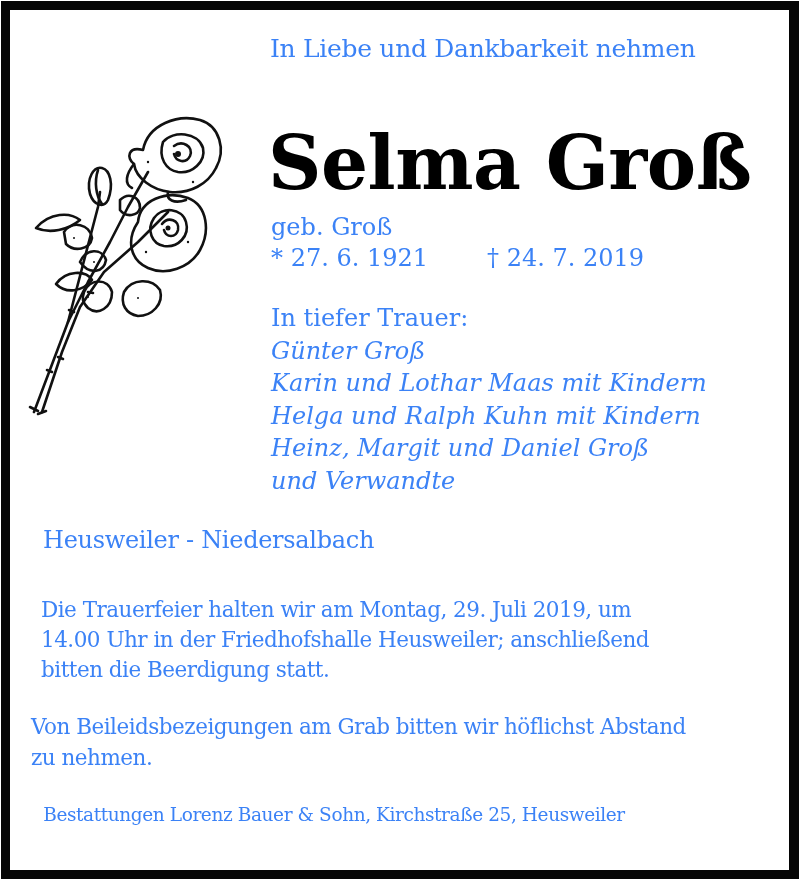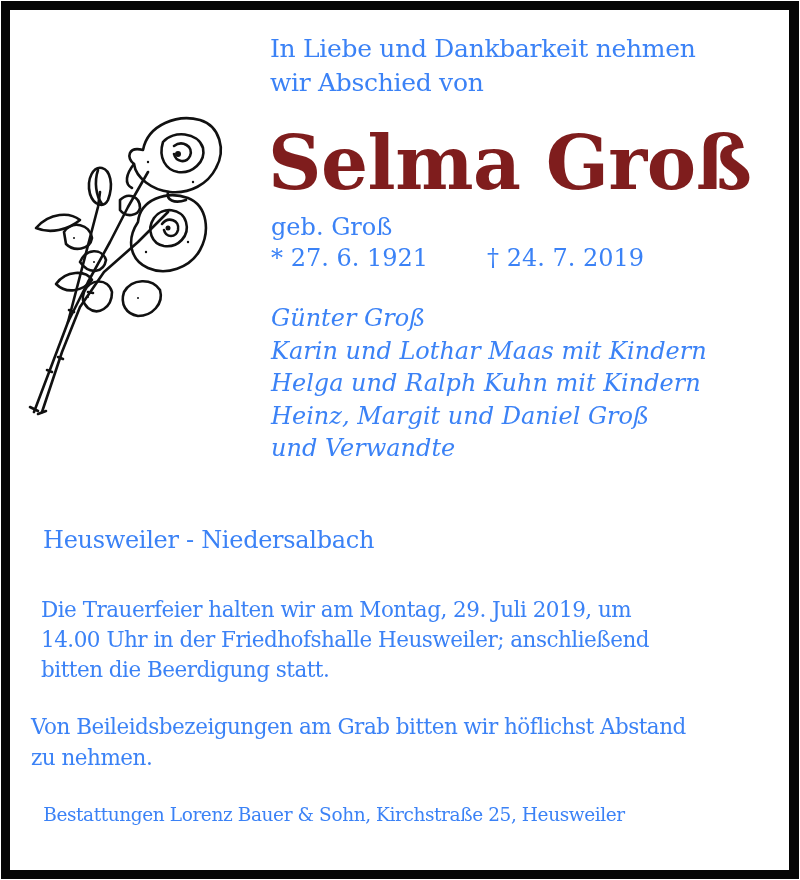--- a/index.html
+++ b/index.html
@@ -5,21 +5,21 @@
   html, body { margin: 0; padding: 0; background: #ffffff; }
   body { width: 800px; height: 880px; position: relative; overflow: hidden; }
   .frame {
     position: absolute; left: 1px; top: 1px; width: 798px; height: 878px;
     box-sizing: border-box; border: 9px solid #050505; background: #fff;
     border-right-width: 10px; border-bottom-width: 9px;
   }
   .serif { font-family: "DejaVu Serif", "Liberation Serif", serif; color: #3b82f6; }
   .abs { position: absolute; white-space: nowrap; }
   .intro { left: 270px; top: 32px; font-size: 25px; line-height: 34px; letter-spacing: -0.3px; }
-  .name { left: 268px; top: 118px; font-size: 74px; line-height: 90px; font-weight: bold; color: #7f1d1d; letter-spacing: -0.5px; }
+  .name { left: 268px; top: 118px; font-size: 74px; line-height: 90px; font-weight: bold; color: #000000; letter-spacing: -0.5px; }
   .born-name { left: 271px; top: 212px; font-size: 24px; line-height: 30px; }
   .dates { left: 271px; top: 242px; font-size: 24px; line-height: 32px; }
   .dates .death { position: absolute; left: 216px; top: 0; }
   .mourning { left: 271px; top: 302px; font-size: 24px; line-height: 32.5px; }
   .mourning .label { font-style: normal; }
   .mourning .mourner { font-style: italic; display: block; }
   .place { left: 43px; top: 524px; font-size: 24px; line-height: 32px; letter-spacing: -0.3px; text-align: center; }
   .service { left: 41px; top: 595px; font-size: 21.5px; line-height: 30px; letter-spacing: -0.5px; }
   .request { left: 31px; top: 711px; font-size: 21.5px; line-height: 31px; letter-spacing: -0.5px; }
   .undertaker { left: 0; width: 668px; text-align: center; top: 802px; font-size: 18.5px; line-height: 26px; letter-spacing: -0.4px; }
@@ -70,33 +70,33 @@
       <circle cx="160" cy="130" r="1.2"></circle>
     <circle cx="60" cy="185" r="1"></circle>
       <circle cx="110" cy="186" r="1"></circle>
     <circle cx="46" cy="126" r="1"></circle>
       <circle cx="66" cy="150" r="1"></circle>
   </g>
 </svg>
 
 <div class="abs serif intro">
   <span class="line">In Liebe und Dankbarkeit nehmen</span>
-  <span class="line">wir Abschied von</span>
 </div>
 
 <div class="abs serif name">Selma Groß</div>
 
 <div class="abs serif born-name">geb. Groß</div>
 
 <div class="abs serif dates">
   <span>* 27. 6. 1921</span>
   <span class="death">† 24. 7. 2019</span>
 </div>
 
 <div class="abs serif mourning">
+  <span class="line label">In tiefer Trauer:</span>
   <span class="mourner">Günter Groß</span>
   <span class="mourner">Karin und Lothar Maas mit Kindern</span>
   <span class="mourner">Helga und Ralph Kuhn mit Kindern</span>
   <span class="mourner">Heinz, Margit und Daniel Groß</span>
   <span class="mourner">und Verwandte</span>
 </div>
 
 <div class="abs serif place">Heusweiler - Niedersalbach</div>
 
 <div class="abs serif service">

